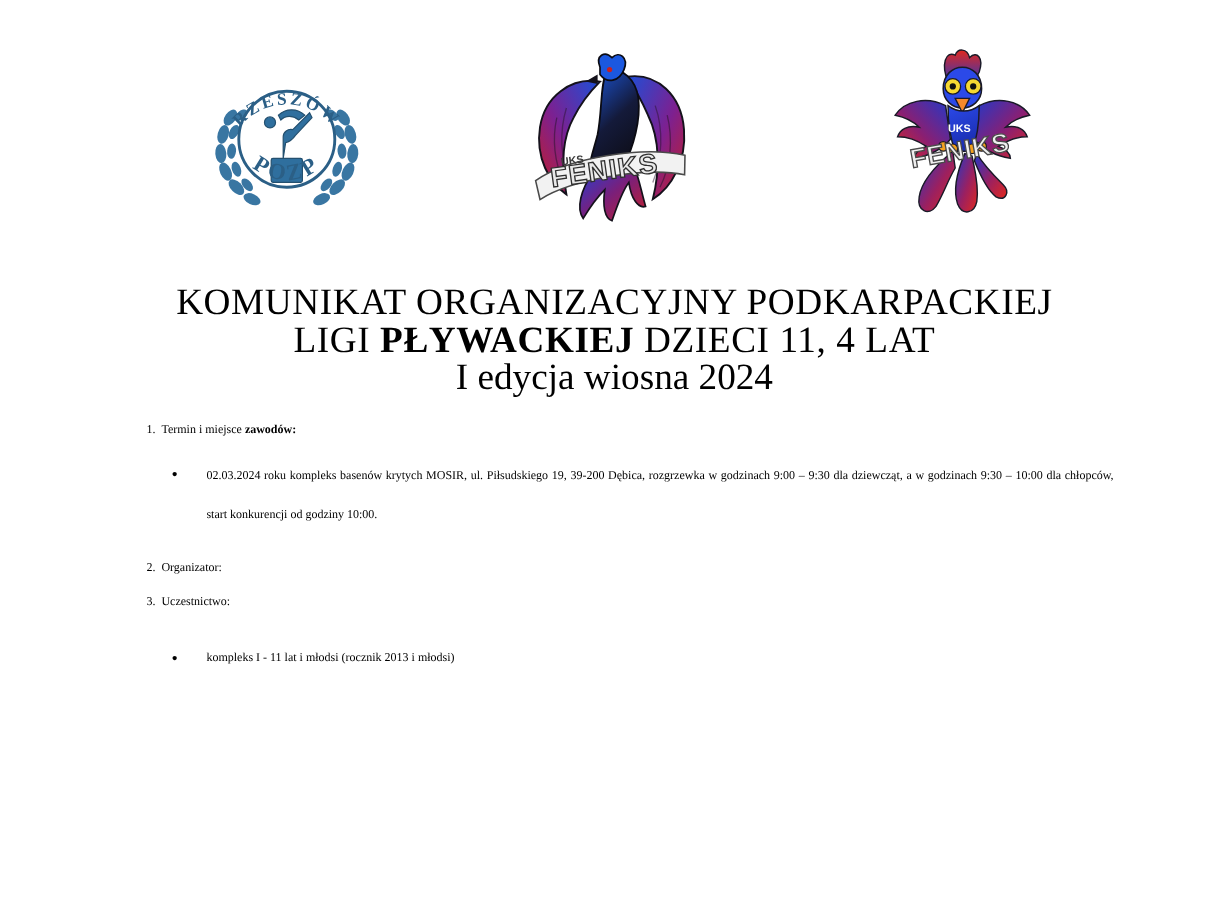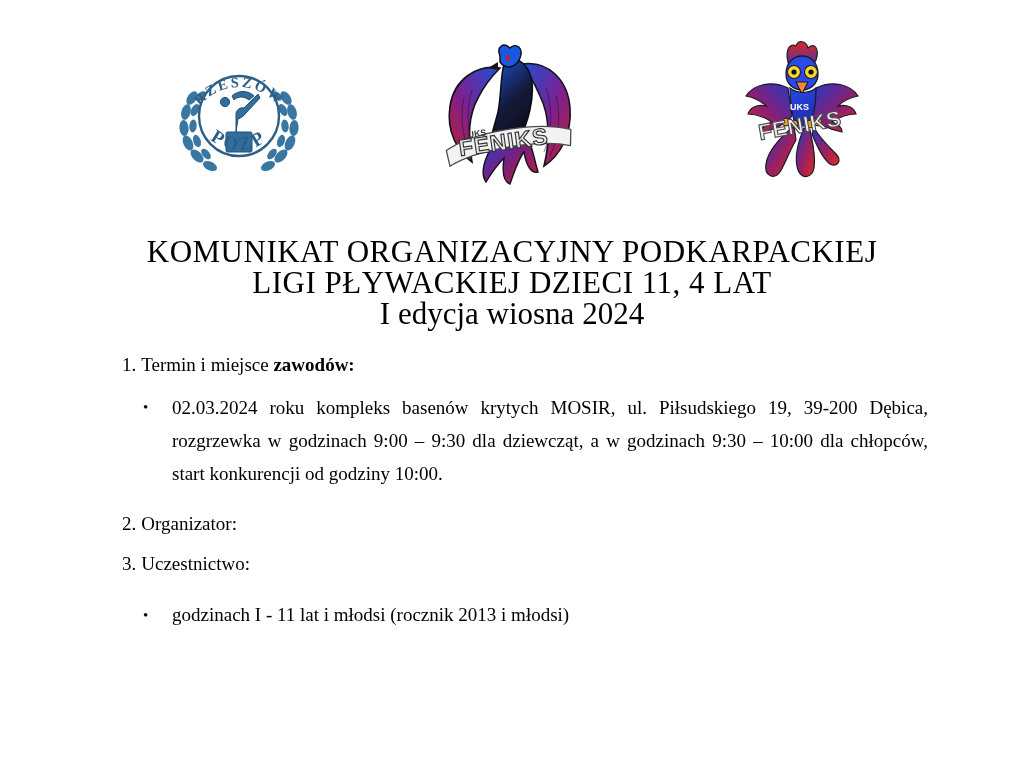--- a/index.html
+++ b/index.html
@@ -35,28 +35,28 @@
   
   .doc-title {
     text-align: center;
     font-size: 31px;
     line-height: 31px;
     letter-spacing: 0.5px;
     margin: 36px 0 0 0;
     padding: 0 60px;
   }
   .doc-title .ln { display: block; white-space: nowrap; }
-  .doc-title b { font-weight: normal; }
+  .doc-title b { font-weight: bold; }
   .doc-title .ln3 { letter-spacing: 0px; }
 
   
   .body-wrap {
     margin-top: 24px;
     padding: 0 96px 0 108px;
-    font-size: 19px;
+    font-size: 10px;
   }
 
   .num-item {
     margin: 0 0 0 14px;
     line-height: 1.25;
     padding-bottom: 2px;
   }
   .num-item .num { margin-right: 5px; }
   .num-item b { font-weight: bold; }
 
@@ -282,15 +282,15 @@
   <div class="gap-sm"></div>
 
   <p class="num-item">
     <span class="num">3.</span><span>Uczestnictwo:</span>
   </p>
 
   <div style="height:10px"></div>
 
 
   <ul class="bullets tight">
-    <li><span>godzinach I - </span><b>11 lat i młodsi (rocznik 2013 i młodsi)</b></li>
+    <li><span>kompleks I - </span><b>11 lat i młodsi (rocznik 2013 i młodsi)</b></li>
   </ul>
 </div>
 
 </body></html>

